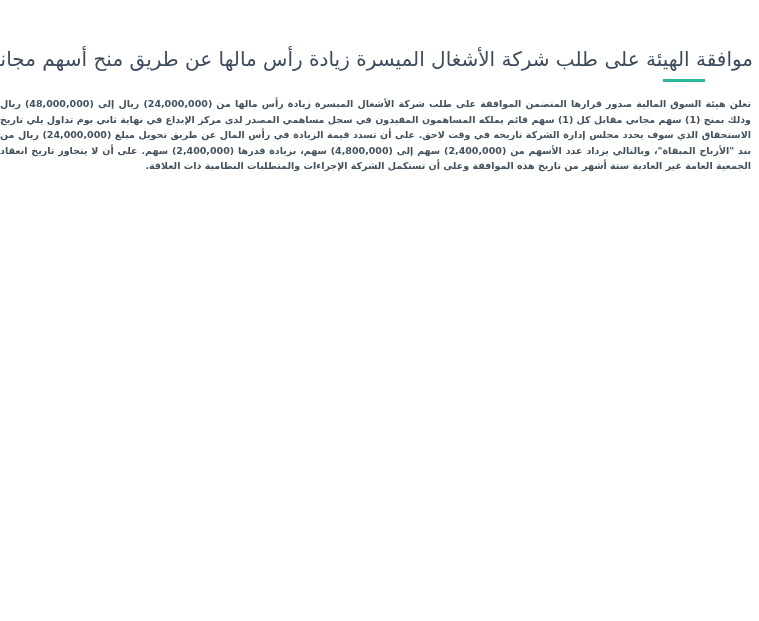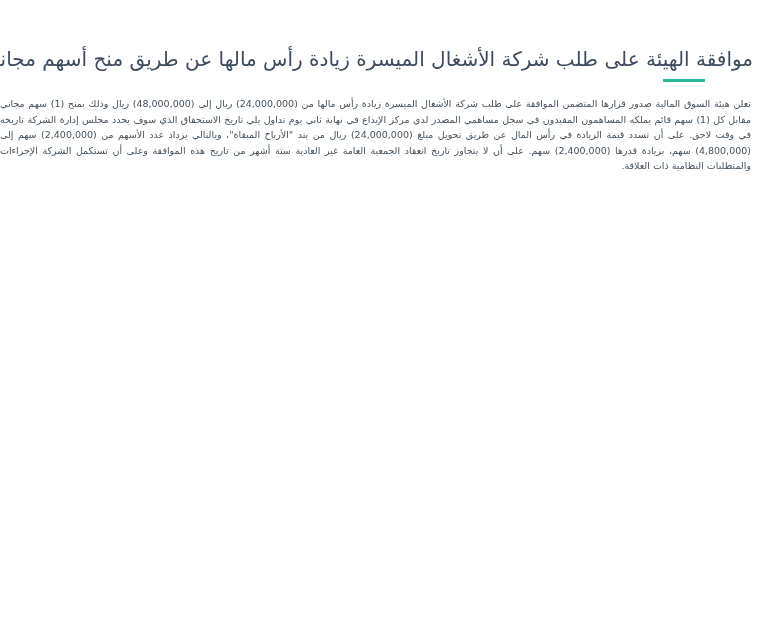--- a/index.html
+++ b/index.html
@@ -35,21 +35,21 @@
   }
   .body-text {
     position: absolute;
     top: 96px;
     right: 8px;
     left: 0;
     direction: rtl;
     text-align: justify;
     font-size: 9.5px;
     line-height: 15.5px;
-    font-weight: 400;
+    font-weight: 700;
     color: var(--body-color, #43525f);
   }
 </style>
 </head>
 <body>
 
 <div class="page">
   <h1 class="title">موافقة الهيئة على طلب شركة الأشغال الميسرة زيادة رأس مالها عن طريق منح أسهم مجانية</h1>
   <div class="title-accent"></div>
   <p class="body-text">تعلن هيئة السوق المالية صدور قرارها المتضمن الموافقة على طلب شركة الأشغال الميسرة زيادة رأس مالها من (24,000,000) ريال إلى (48,000,000) ريال وذلك بمنح (1) سهم مجاني مقابل كل (1) سهم قائم يملكه المساهمون المقيدون في سجل مساهمي المصدر لدى مركز الإيداع في نهاية ثاني يوم تداول يلي تاريخ الاستحقاق الذي سوف يحدد مجلس إدارة الشركة تاريخه في وقت لاحق. على أن تسدد قيمة الزيادة في رأس المال عن طريق تحويل مبلغ (24,000,000) ريال من بند "الأرباح المبقاة"، وبالتالي يزداد عدد الأسهم من (2,400,000) سهم إلى (4,800,000) سهم، بزيادة قدرها (2,400,000) سهم. على أن لا يتجاوز تاريخ انعقاد الجمعية العامة غير العادية ستة أشهر من تاريخ هذه الموافقة وعلى أن تستكمل الشركة الإجراءات والمتطلبات النظامية ذات العلاقة.</p>

